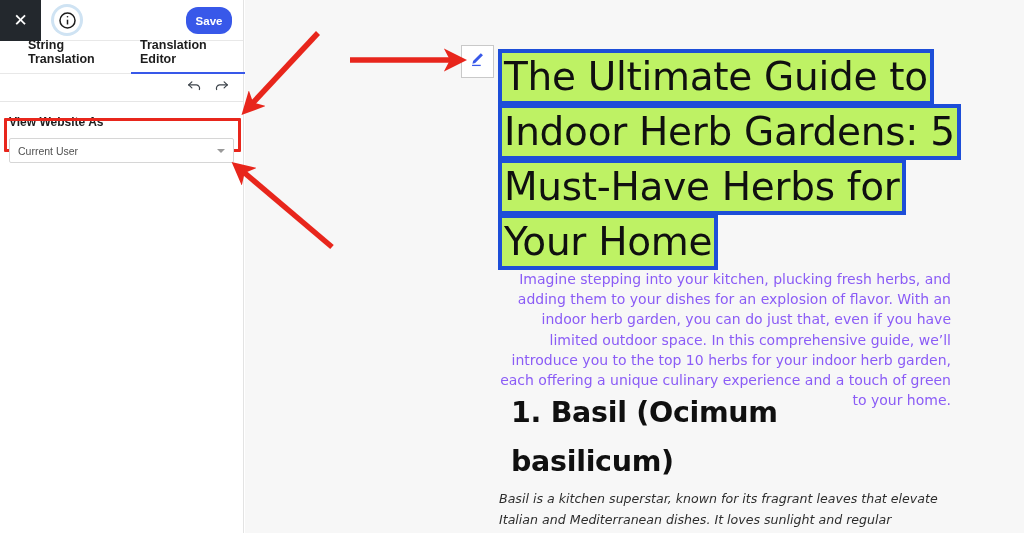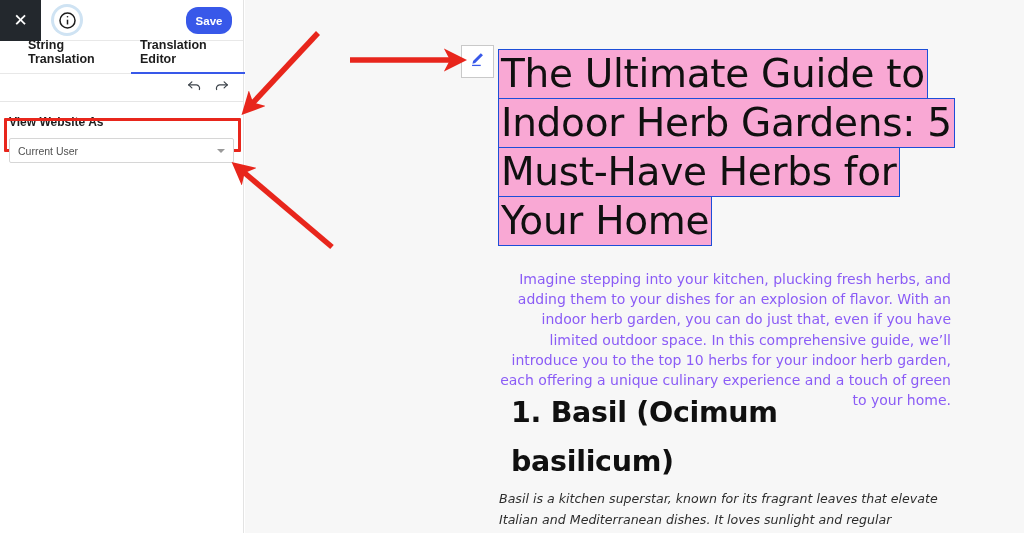--- a/index.html
+++ b/index.html
@@ -156,22 +156,22 @@
     width: 455px;
     font-size: 39px;
     line-height: 48px;
     font-weight: 400;
     color: #101010;
     letter-spacing: -0.3px;
     font-family: "DejaVu Sans", sans-serif;
   }
   .post-title .ln {
     display: block;
-    background: #f9a8d4;
-    border: 1px solid #1d4ed8;
+    background: #bef264;
+    border: 4px solid #1d4ed8;
     margin-bottom: -1px;
     padding: 0 2px;
     white-space: nowrap;
     width: fit-content;
   }
 
   .post-body {
     position: absolute;
     left: 254px; top: 269px;
     width: 452px;

